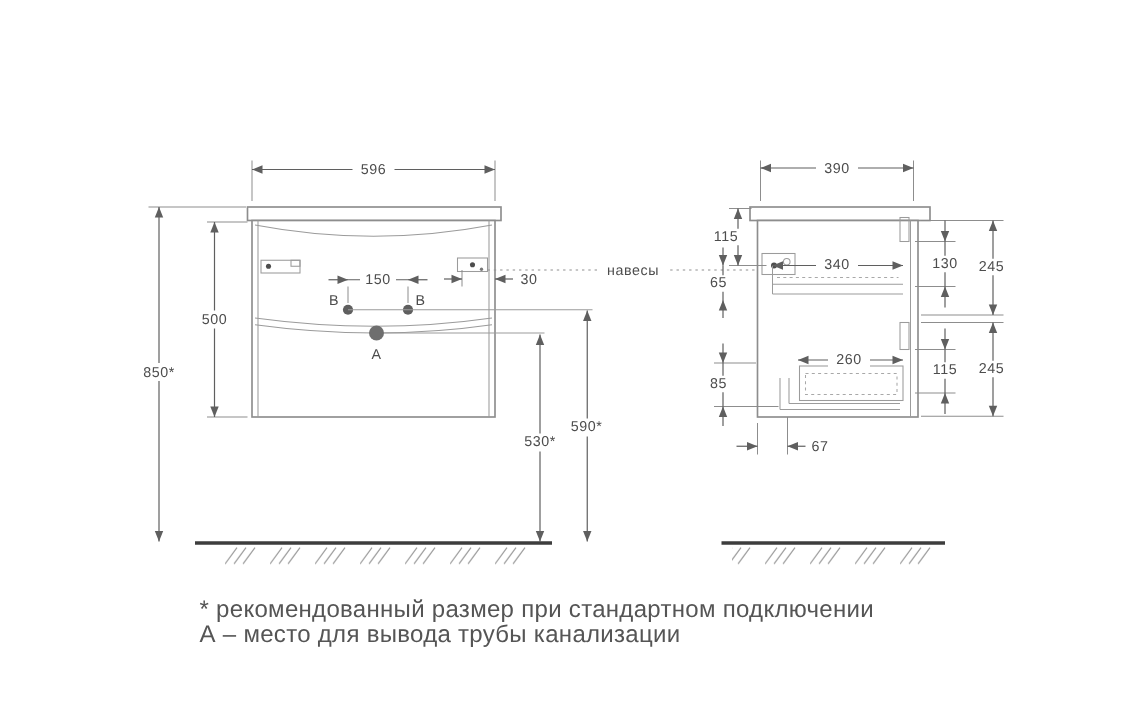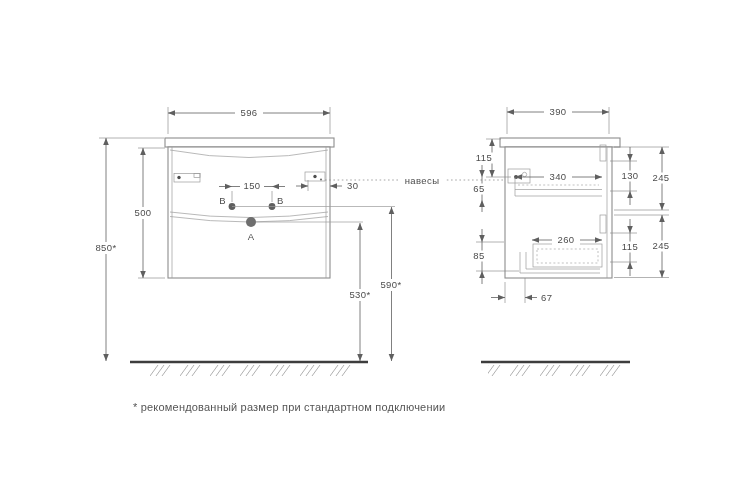--- a/index.html
+++ b/index.html
@@ -10,21 +10,21 @@
   svg text.lbl{text-anchor:middle;dominant-baseline:middle;}
   svg text.lbl-start{text-anchor:start;dominant-baseline:middle;}
   svg text.lbl-end{text-anchor:end;dominant-baseline:middle;}
   .outline{stroke:#8d8d8d;stroke-width:1.1;fill:#ffffff;}
   .thinline{stroke:#9b9b9b;stroke-width:.7;fill:none;}
   .dim{stroke:#5f5f5f;stroke-width:.8;fill:none;}
   .ext{stroke:#8a8a8a;stroke-width:.65;fill:none;}
   .dotted{stroke:#8f8f8f;stroke-width:.8;fill:none;stroke-dasharray:1.6 2.6;}
   .hidden-edge{stroke:#a8a8a8;stroke-width:.7;fill:none;stroke-dasharray:2 2.2;}
   .labelbg{fill:#ffffff;}
-  .notes{position:absolute;left:133px;top:399px;font-size:11px;line-height:16.5px;
+  .notes{position:absolute;left:133px;top:399px;font-size:16px;line-height:16.5px;
          color:#555;letter-spacing:.2px;}
 </style>
 </head>
 <body>
 
 <div class="page">
   <svg width="750" height="482" viewBox="0 0 750 482">
     <defs>
       <marker id="arr" markerWidth="9" markerHeight="8" refX="7.5" refY="4" orient="auto-start-reverse" markerUnits="userSpaceOnUse">
         <path d="M0.5,1.2 L7.5,4 L0.5,6.8 Z" fill="#5f5f5f"></path>
@@ -254,14 +254,15 @@
 
       <g>
         <line x1="481" y1="362" x2="630" y2="362" stroke="#3d3d3d" stroke-width="2.4"></line>
         <rect x="488" y="364.5" width="137" height="12" fill="url(#hatch)"></rect>
       </g>
     </g>
   </svg>
 
   <div class="notes">
     <div>* рекомендованный размер при стандартном подключении</div>
+    <div>А – место для вывода трубы канализации</div>
   </div>
 </div>
 
 </body></html>

